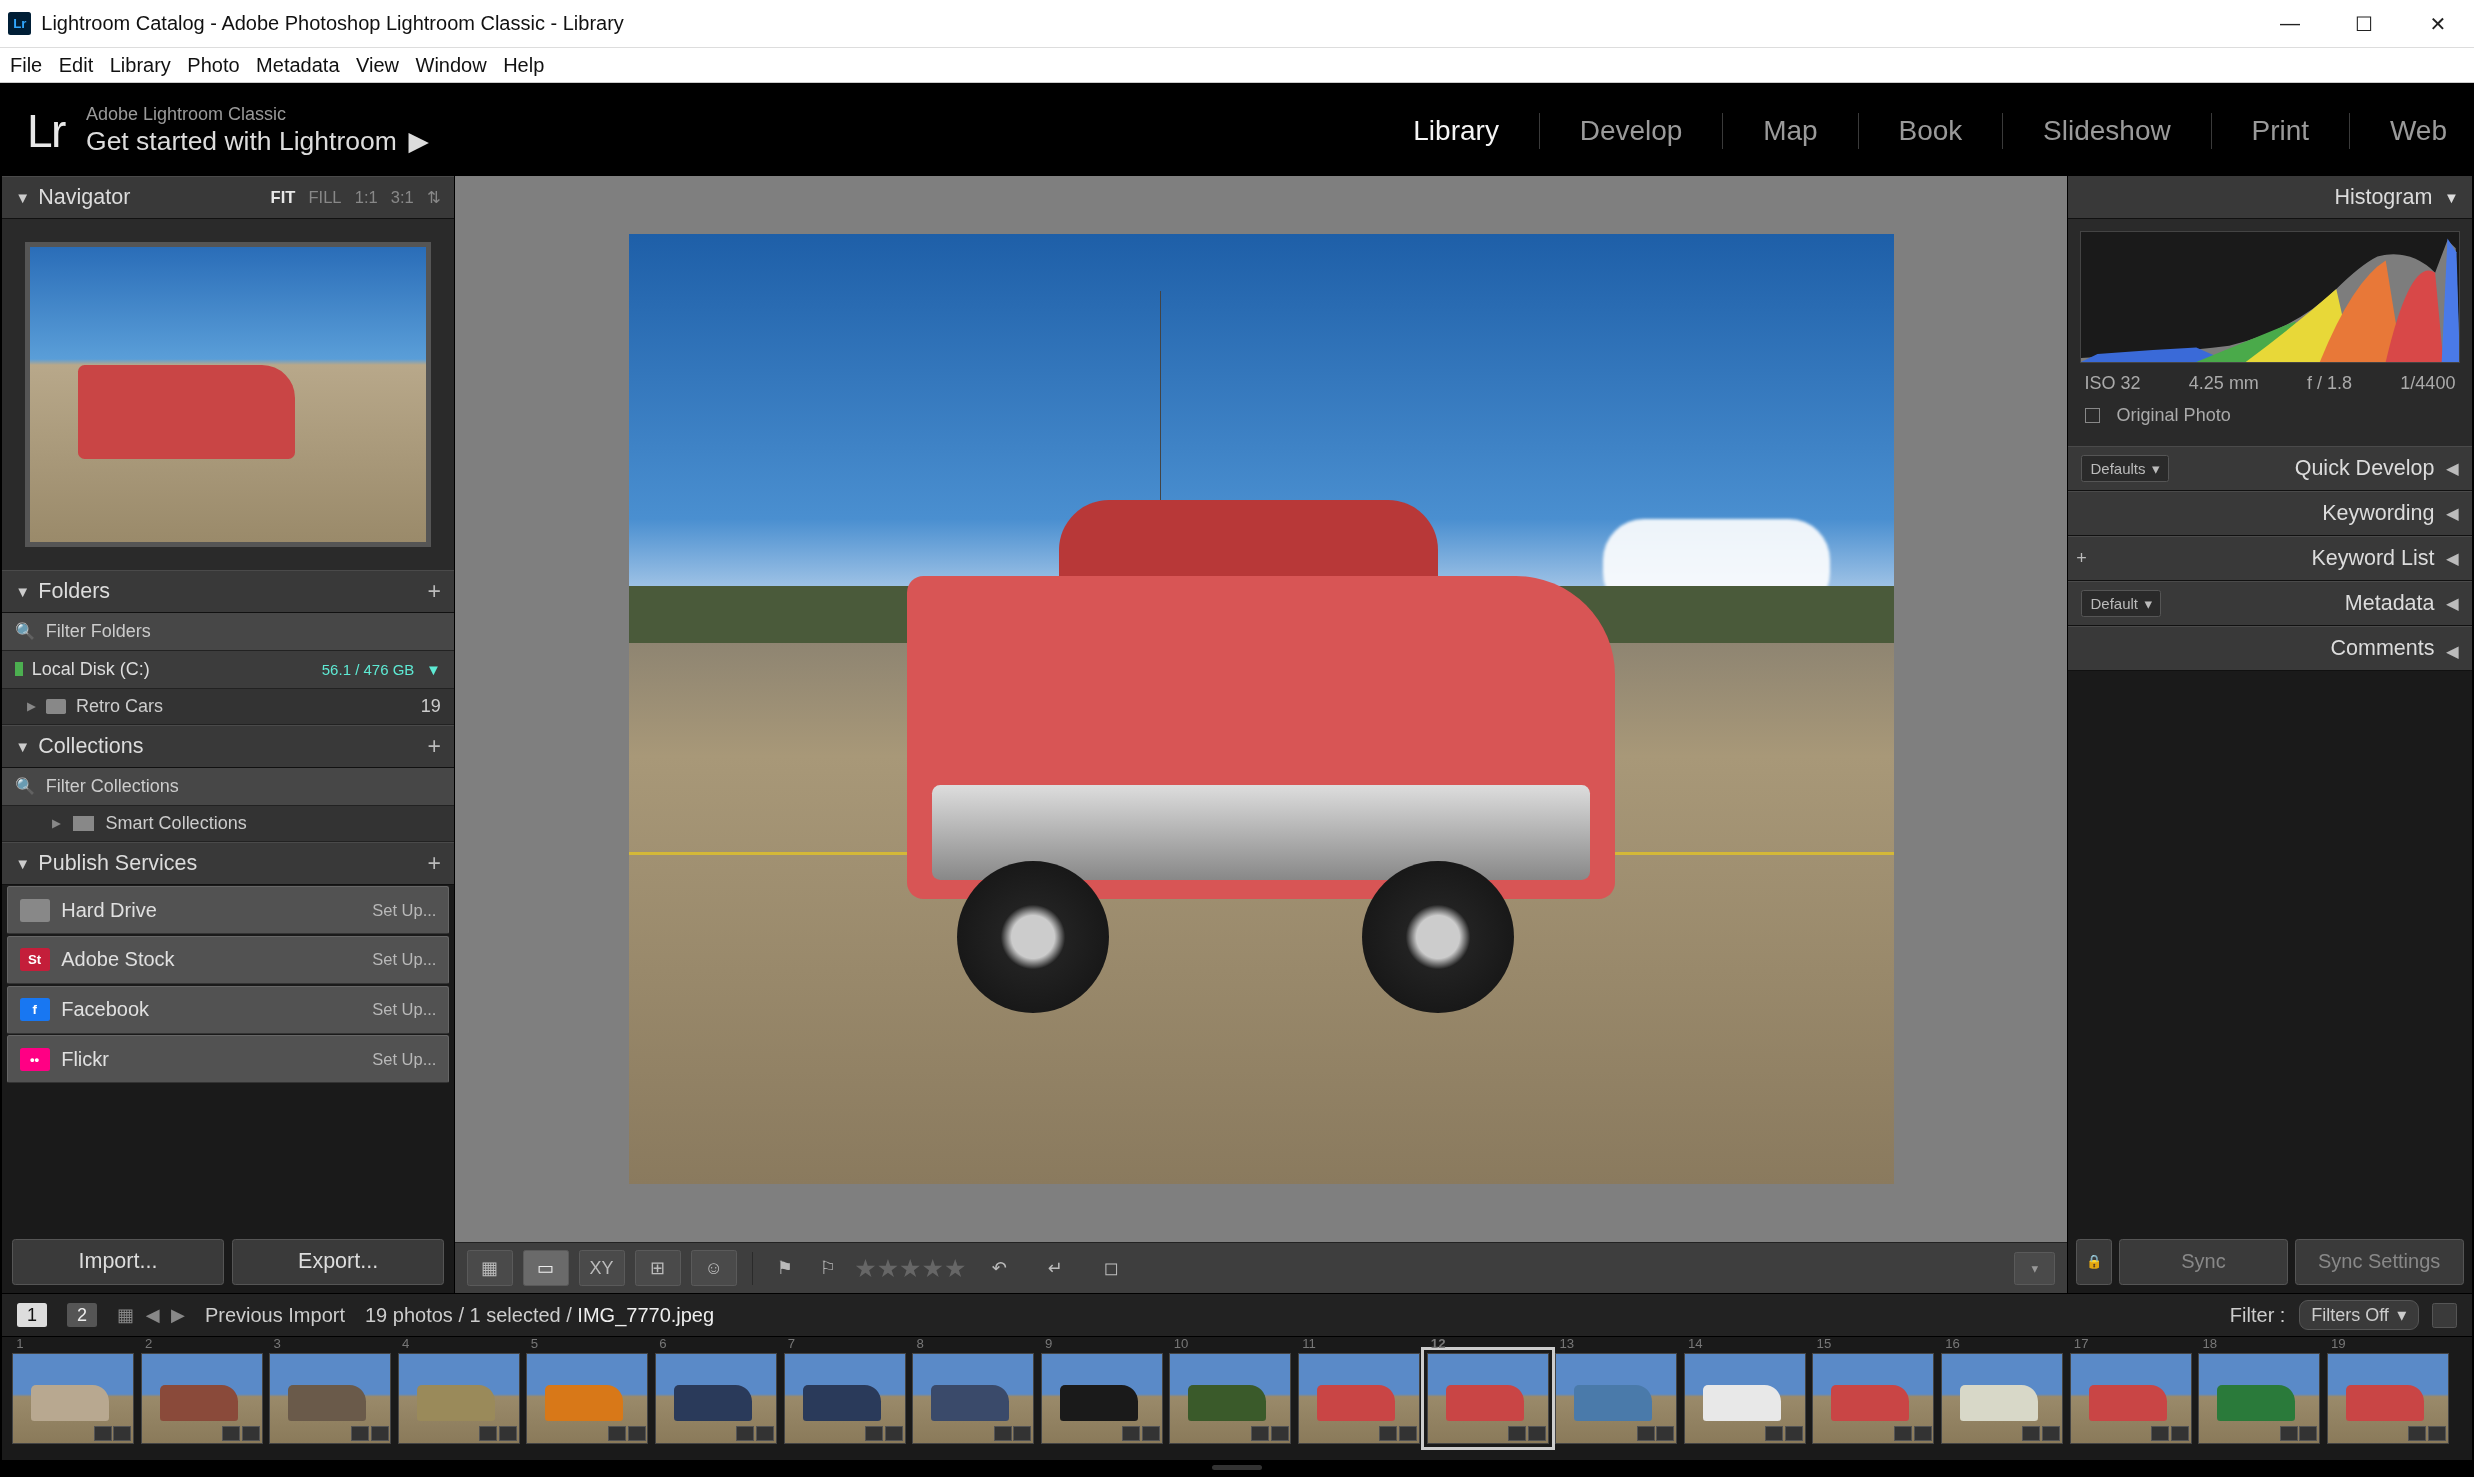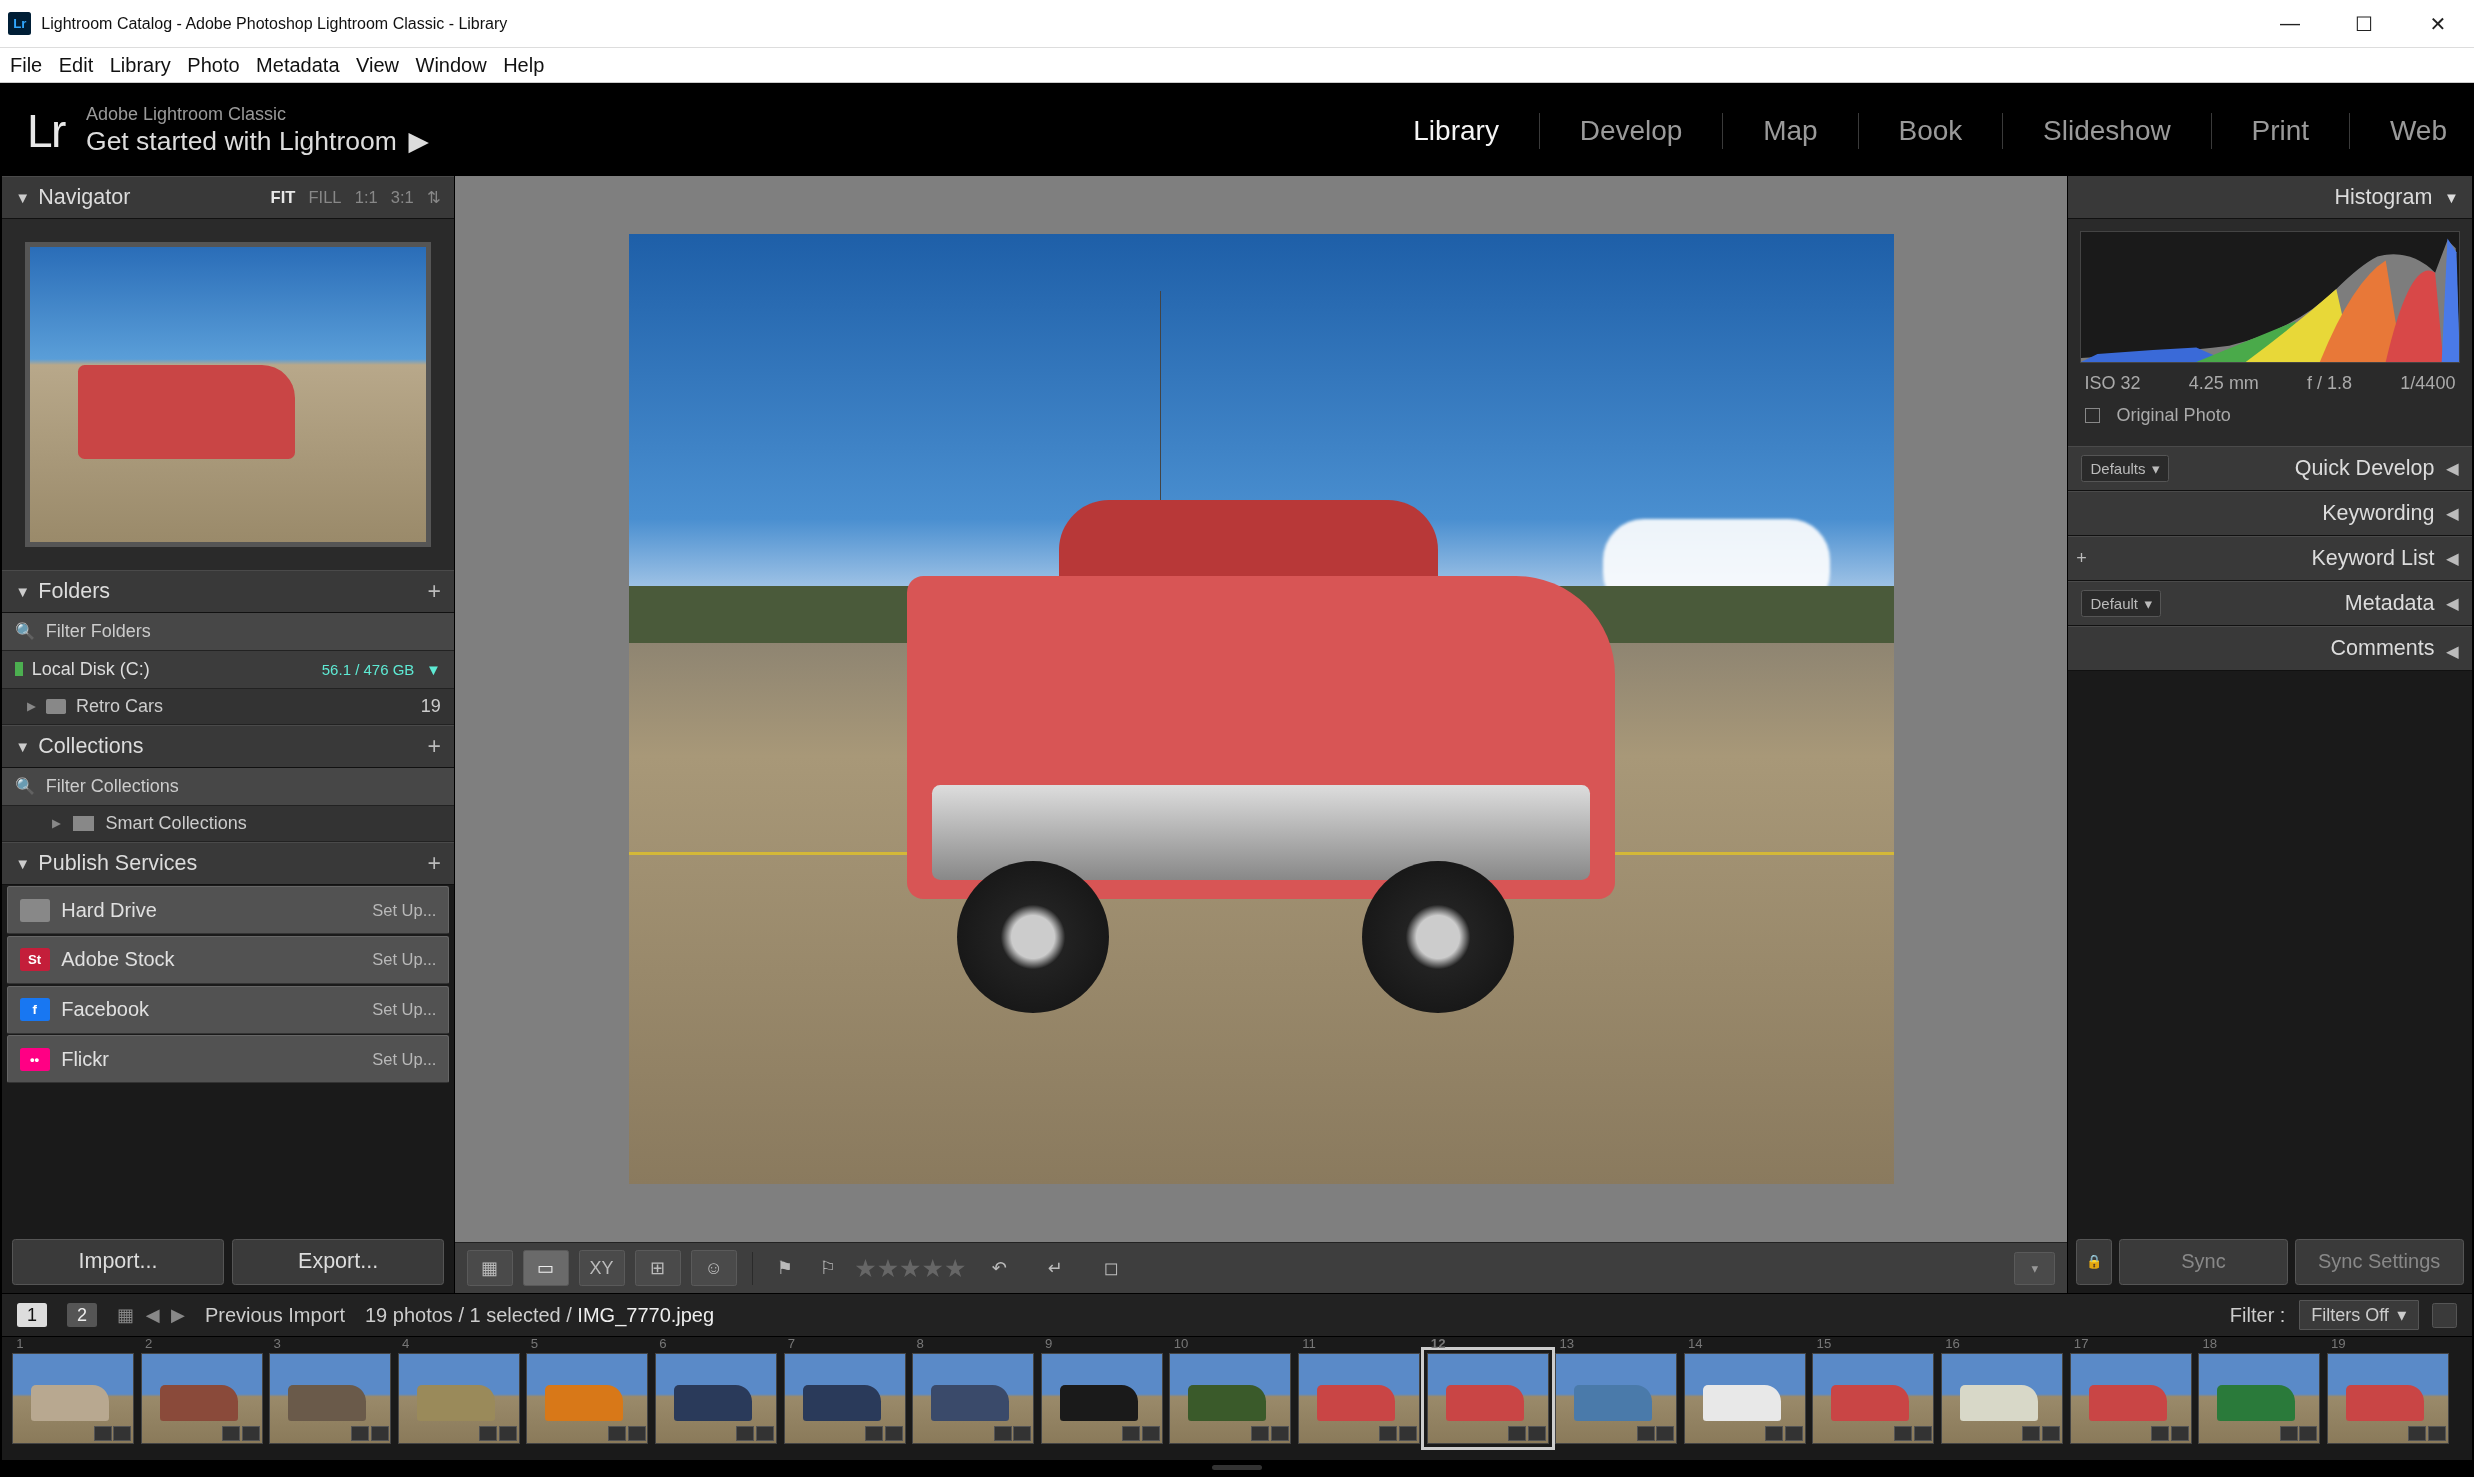--- a/index.html
+++ b/index.html
@@ -2,21 +2,21 @@
 <html style="font-size:13.2px"><head>
 <meta charset="utf-8">
 <style>
 * { margin: 0; padding: 0; box-sizing: border-box; font-family: -apple-system, "Segoe UI", Arial, sans-serif; user-select: none; }
 html, body { width: 2475px; height: 1477px; background: #000; overflow: hidden; }
 
 
 .titlebar { height: 48px; background: #fff; display: flex; align-items: center; justify-content: space-between; border-bottom: 0.8px solid #ddd; }
 .titlebar-left { display: flex; align-items: center; gap: 10px; padding-left: 8.3px; }
 .titlebar-left .app-icon { width: 23px; height: 23px; background: #001e36; color: #31a8ff; font-weight: bold; font-size: 13.2px; display: flex; align-items: center; justify-content: center; border-radius: 2.5px; }
-.titlebar-left .title { font-size: 16px; color: #111; }
+.titlebar-left .title { font-size: 20px; color: #111; }
 .window-controls { display: flex; }
 .window-controls .wc { width: 74px; height: 48px; display: flex; align-items: center; justify-content: center; font-size: 20px; color: #222; }
 
 .menubar { height: 35px; background: #fff; display: flex; align-items: center; gap: 16.5px; padding-left: 10px; border-bottom: 0.8px solid #ccc; }
 .menubar .mitem { font-size: 20px; color: #111; }
 
 
 .app { position: absolute; top: 83px; left: 0; right: 0; bottom: 0; background: #000; display: flex; flex-direction: column; border: 2.5px solid #000; }
 
 .identity-row { height: 91px; display: flex; align-items: center; justify-content: space-between; padding: 0 25px; background: #000; }
@@ -113,21 +113,21 @@
 .right-actions .rbtn { flex:1; height:46px; background:#3a3a3a; border:0.8px solid #555; border-radius:3.3px; color:#888; font-size:20px; display:flex; align-items:center; justify-content:center; }
 
 
 .status-row { height: 43px; background: #222; display: flex; align-items: center; padding: 0 15px; color: #ccc; font-size: 20px; gap: 20px; border-top: 1.7px solid #000; }
 .status-row .badge { background:#555; color:#eee; padding:1.7px 10px; border-radius:2.5px; font-size:18px; }
 .status-row .badge.active { background:#ddd; color:#111; }
 .status-row .navicons { display:flex; gap:11.6px; color:#888; font-size:18px; }
 .status-row .crumb { color:#ccc; }
 .status-row .crumb .file { color:#eee; font-weight:500; }
 .status-row .sr-right { margin-left:auto; display:flex; align-items:center; gap:13.2px; }
-.status-row .filtersel { background:#3a3a3a; border:0.8px solid #555; color:#ccc; padding:3.3px 11.6px; border-radius:1px; font-size:18px; display:flex; gap:8.3px; align-items:center; }
+.status-row .filtersel { background:#3a3a3a; border:0.8px solid #555; color:#ccc; padding:3.3px 11.6px; border-radius:9px; font-size:18px; display:flex; gap:8.3px; align-items:center; }
 .status-row .lockbtn { width:25px; height:25px; background:#3a3a3a; border:0.8px solid #555; border-radius:2.5px; }
 
 
 .filmstrip { height: 124px; background: #1a1a1a; display: flex; align-items: center; padding: 0 10px; gap: 6.6px; overflow: hidden; border-top: 1.7px solid #000; }
 .thumb { width: 122px; height: 91px; background: #666; border: 0.8px solid #444; position: relative; flex-shrink: 0; }
 .thumb.selected { outline: 3.3px solid #ccc; outline-offset: 3.3px; background:#888;font-weight:bold; }
 .thumb .tcar { position:absolute; left:15%; top:35%; width:65%; height:40%; border-radius:5px 16.5px 3.3px 3.3px; }
 .thumb .tidx { position:absolute; top:-18px; left:3.3px; color:#777; font-size:13.2px; }
 .thumb .tbadge { position:absolute; right:1.7px; bottom:1.7px; width:18px; height:15px; background:#333; border:0.8px solid #555; }
 .thumb .tbadge2 { position:absolute; right:21.5px; bottom:1.7px; width:18px; height:15px; background:#333; border:0.8px solid #555; }

